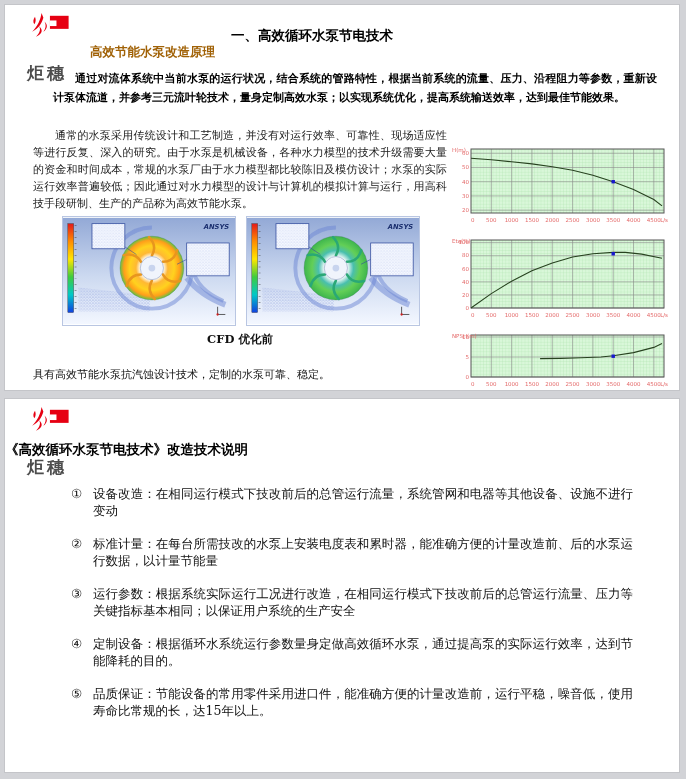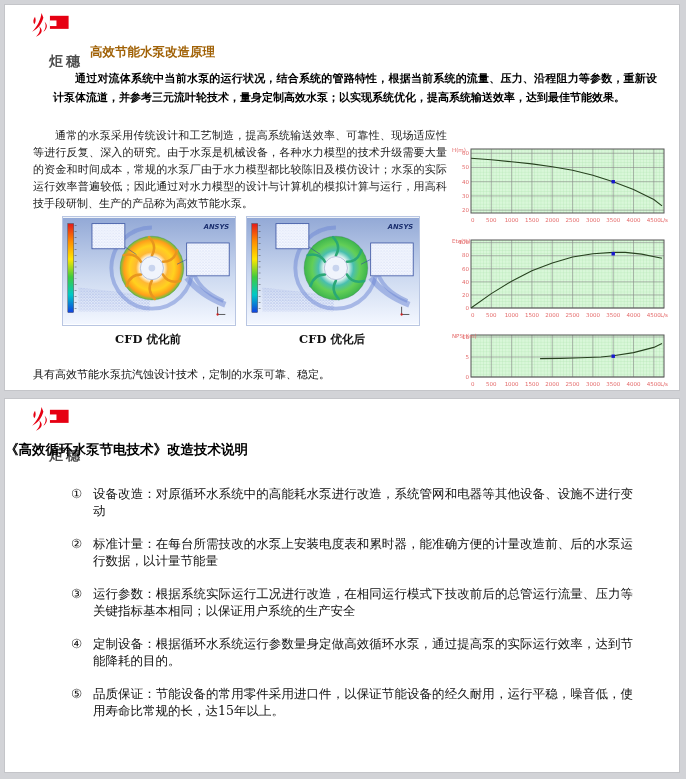--- a/index.html
+++ b/index.html
@@ -14,21 +14,21 @@
     width:676px;
     background:#ffffff;
     border:1px solid #c4c5c9;
     box-sizing:border-box;
     overflow:hidden;
   }
   .slide1{height:387px;margin-bottom:7px;}
   .slide2{height:375px;}
   
   .logo{position:absolute;left:22px;top:8px;width:56px;text-align:left;}
-  .logo .logo-text{display:block;font-size:14px;color:#4d4d4d;letter-spacing:3px;margin-top:8px;font-weight:bold;text-align:right;}
+  .logo .logo-text{display:block;font-size:17px;color:#4d4d4d;letter-spacing:3px;margin-top:17px;font-weight:bold;}
   
   .s1-title{position:absolute;left:0;right:60px;top:22px;text-align:center;font-size:13.5px;font-weight:bold;color:#000;}
   .s1-subtitle{position:absolute;left:85px;top:39px;font-size:12.5px;font-weight:bold;color:#a16207;}
   .s1-parabold{
     position:absolute;left:48px;right:22px;top:64px;
     font-size:11px;font-weight:bold;color:#000;line-height:19px;
     text-align:justify;text-indent:2em;
   }
   .s1-leftcol{position:absolute;left:28px;top:122px;width:414px;}
   .s1-paranormal{
@@ -115,25 +115,26 @@
         <rect x="23" y="3" width="20" height="14" fill="#e60012"></rect>
         <rect x="23" y="8" width="7" height="6" fill="#ffffff"></rect>
         <path d="M14,0 C13,7 10,14 4,20 C10,17 14,12 16,5 Z" fill="#e60012"></path>
         <path d="M7,4 C8,7 8,9 6.5,12 C4.5,10 5,7 7,4 Z" fill="#e60012"></path>
         <path d="M17,9 C19,12 19,16 16,20 C20.5,17 21,12 17,9 Z" fill="#e60012"></path>
         <path d="M11,14 C13.5,17 12.5,21 8,25.5 C14.5,23 16.5,18 11,14 Z" fill="#e60012"></path>
       </svg>
       <span class="logo-text">炬穗</span>
     </div>
 
+    <div class="s1-title">一、高效循环水泵节电技术</div>
     <div class="s1-subtitle">高效节能水泵改造原理</div>
     <div class="s1-parabold">通过对流体系统中当前水泵的运行状况，结合系统的管路特性，根据当前系统的流量、压力、沿程阻力等参数，重新设计泵体流道，并参考三元流叶轮技术，量身定制高效水泵；以实现系统优化，提高系统输送效率，达到最佳节能效果。</div>
 
     <div class="s1-leftcol">
-      <p class="s1-paranormal">通常的水泵采用传统设计和工艺制造，提高系统输送效率、可靠性、现场适应性等进行反复、深入的研究。由于水泵是机械设备，各种水力模型的技术升级需要大量的资金和时间成本，常规的水泵厂由于水力模型都比较陈旧及模仿设计；水泵的实际运行效率普遍较低；因此通过对水力模型的设计与计算机的模拟计算与运行，用高科技手段研制、生产的产品称为高效节能水泵。</p>
+      <p class="s1-paranormal">通常的水泵采用传统设计和工艺制造，并没有对运行效率、可靠性、现场适应性等进行反复、深入的研究。由于水泵是机械设备，各种水力模型的技术升级需要大量的资金和时间成本，常规的水泵厂由于水力模型都比较陈旧及模仿设计；水泵的实际运行效率普遍较低；因此通过对水力模型的设计与计算机的模拟计算与运行，用高科技手段研制、生产的产品称为高效节能水泵。</p>
 
       <div class="figures">
 
         <div class="figure">
           <svg class="cfd-before" viewBox="0 0 178 110">
             <rect width="178" height="110" fill="url(#bgGrad)"></rect>
             <rect x="5" y="6" width="6" height="92" fill="url(#cbGrad)" stroke="#333" stroke-width="0.4"></rect>
             <line x1="13" y1="8" x2="13" y2="96" stroke="#444" stroke-width="2" stroke-dasharray="0.5 5.6"></line>
             <text x="172" y="12" text-anchor="end" class="ansys">ANSYS</text>
             <polygon points="16,72 90,80 90,97 16,97" fill="url(#speck)" opacity="0.75"></polygon>
@@ -188,21 +189,20 @@
             <rect x="128" y="26" width="44" height="34" class="inset-dots"></rect>
             <line x1="128" y1="43" x2="118" y2="48" class="leader"></line>
             <path d="M160,100 v-8 M160,100 h8" stroke="#333" stroke-width="0.8" fill="none"></path>
             <circle cx="160" cy="100" r="1.2" fill="#d02020"></circle>
           </svg>
         </div>
       </div>
 
       <div class="captions">
         <div class="caption">CFD 优化前</div>
-        <div class="caption">CFD 优化后</div>
       </div>
 
       <div class="footnote">具有高效节能水泵抗汽蚀设计技术，定制的水泵可靠、稳定。</div>
     </div>
 
     <div class="s1-charts">
       <div class="chartbox"><svg xmlns="http://www.w3.org/2000/svg" width="218" height="82">
             <defs>
               <pattern id="mg0" width="3.2" height="3.2" patternUnits="userSpaceOnUse">
                 <path d="M3.2 0H0V3.2" fill="none" stroke="#abe4ab" stroke-width="0.5"></path>
@@ -344,38 +344,38 @@
       </svg>
       <span class="logo-text">炬穗</span>
     </div>
 
     <div class="s2-title">《高效循环水泵节电技术》改造技术说明</div>
 
     <div class="s2-list">
 
         <div class="item">
           <span class="num">①</span>
-          <span class="txt">设备改造：对原循环水系统中的高能耗水泵进行改造，系统管网和电器等其他设备、设施不进行变动</span>
+          <span class="txt">设备改造：在相同运行模式下技改前后的总管运行流量，系统管网和电器等其他设备、设施不进行变动</span>
         </div>
 
         <div class="item">
           <span class="num">②</span>
           <span class="txt">标准计量：在每台所需技改的水泵上安装电度表和累时器，能准确方便的计量改造前、后的水泵运行数据，以计量节能量</span>
         </div>
 
         <div class="item">
           <span class="num">③</span>
           <span class="txt">运行参数：根据系统实际运行工况进行改造，在相同运行模式下技改前后的总管运行流量、压力等关键指标基本相同；以保证用户系统的生产安全</span>
         </div>
 
         <div class="item">
           <span class="num">④</span>
           <span class="txt">定制设备：根据循环水系统运行参数量身定做高效循环水泵，通过提高泵的实际运行效率，达到节能降耗的目的。</span>
         </div>
 
         <div class="item">
           <span class="num">⑤</span>
-          <span class="txt">品质保证：节能设备的常用零件采用进口件，以保证节能设备的经久耐用，运行平稳，噪音低，使用寿命比常规的长，达15年以上。</span>
+          <span class="txt">品质保证：节能设备的常用零件采用进口件，能准确方便的计量改造前，运行平稳，噪音低，使用寿命比常规的长，达15年以上。</span>
         </div>
       </div>
   </div>
 
 </div>
 
 </body></html>

